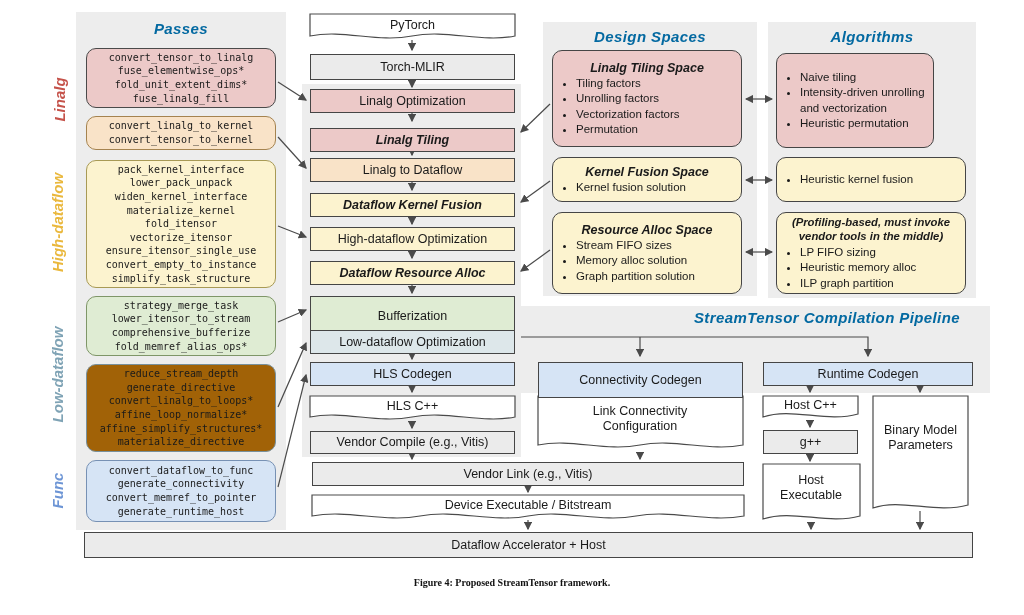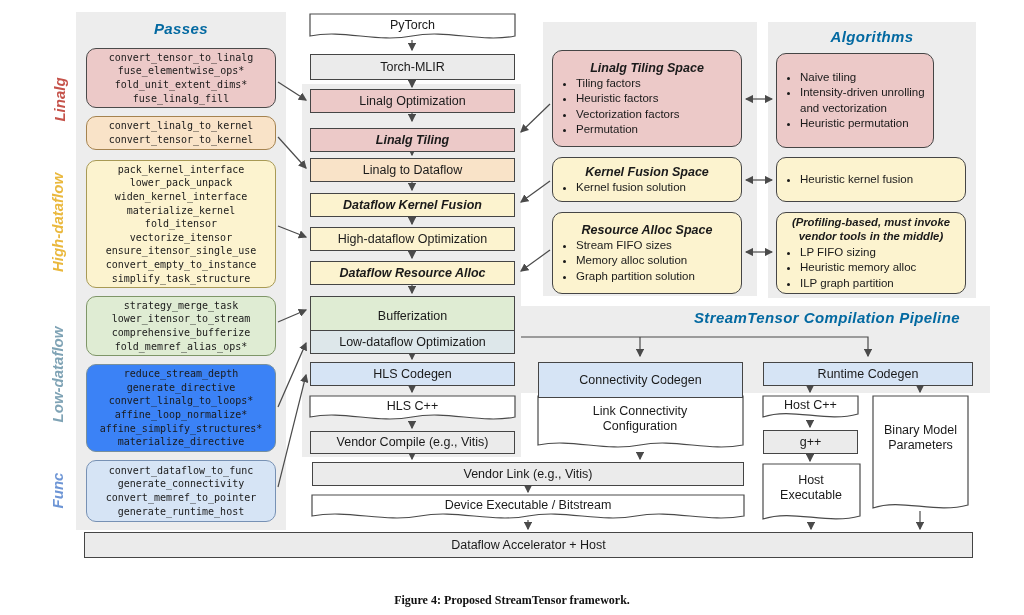--- a/index.html
+++ b/index.html
@@ -20,44 +20,45 @@
   .doc-label{position:absolute;display:flex;align-items:center;justify-content:center;
              font-size:12.5px;text-align:center;line-height:1.2;z-index:3;}
   .pass-box{position:absolute;display:flex;align-items:center;justify-content:center;
             box-sizing:border-box;border:1.3px solid #555;border-radius:10px;
             font-family:"DejaVu Sans Mono",monospace;font-size:10px;line-height:1.36;
             text-align:center;white-space:pre-line;z-index:3;}
   .pb-red{background:#ecc9c8;border-color:#4a4a4a}
   .pb-peach{background:#f9e3c8;border-color:#a5834f}
   .pb-yellow{background:#fcf3cf;border-color:#a89a55}
   .pb-green{background:#dfecd3;border-color:#7f9668}
-  .pb-bgrey{background:#3b82f6;border-color:#78909c}
+  .pb-bgrey{background:#a16207;border-color:#78909c}
   .pb-blue{background:#d6e4f5;border-color:#7791b4}
   .space{position:absolute;display:flex;flex-direction:column;justify-content:center;
          box-sizing:border-box;border:1.3px solid #454545;border-radius:10px;padding:3px 6px;z-index:3;}
   .sp-title{text-align:center;font-weight:bold;font-style:italic;font-size:12.5px;margin:1px 0 1px 0;}
   .sp-title.small{font-size:11.3px;line-height:1.22;}
   .space ul{margin:0;padding-left:17px;}
   .space li{font-size:11.5px;line-height:15.5px;}
   svg.overlay{position:absolute;left:0;top:0;z-index:2;}
   .caption{position:absolute;left:0;top:577px;width:1024px;text-align:center;
-           font-family:"Liberation Serif",serif;font-weight:bold;font-size:12px;color:#111;margin-top:16px;}
+           font-family:"Liberation Serif",serif;font-weight:bold;font-size:10px;color:#111;}
 </style>
 </head>
 <body>
 
 <div class="stage">
 
   <div class="panel" style="left:76px;top:12px;width:210px;height:518px"></div>
   <div class="panel" style="left:302px;top:84px;width:219px;height:373px"></div>
   <div class="panel" style="left:543px;top:22px;width:214px;height:274px"></div>
   <div class="panel" style="left:768px;top:22px;width:208px;height:276px"></div>
   <div class="panel" style="left:302px;top:306px;width:688px;height:87px"></div>
 
   <div class="panel-h" style="left:96px;top:20px;width:170px">Passes</div>
+  <div class="panel-h" style="left:553px;top:28px;width:194px">Design Spaces</div>
   <div class="panel-h" style="left:778px;top:28px;width:188px">Algorithms</div>
   <div class="panel-h" style="left:600px;top:309px;width:360px;text-align:right">StreamTensor Compilation Pipeline</div>
 
   <div class="side c-linalg" style="left:29px;top:91px;width:60px">Linalg</div>
   <div class="side c-high" style="left:-3px;top:214px;width:120px">High-dataflow</div>
   <div class="side c-low" style="left:2px;top:366px;width:110px">Low-dataflow</div>
   <div class="side c-func" style="left:32px;top:482px;width:50px">Func</div>
 
   <svg class="overlay" width="1024" height="615" viewBox="0 0 1024 615">
     <defs>
@@ -173,21 +174,21 @@
   <div class="node blue" style="left:763px;top:362px;width:210px;height:24px">Runtime Codegen</div>
   <div class="doc-label" style="left:763px;top:396px;width:95px;height:18px">Host C++</div>
   <div class="node grey" style="left:763px;top:430px;width:95px;height:24px">g++</div>
   <div class="doc-label" style="left:776px;top:466px;width:70px;height:44px">Host Executable</div>
   <div class="doc-label" style="left:878px;top:408px;width:85px;height:60px">Binary Model Parameters</div>
 
   <div class="space pink" style="left:552px;top:50px;width:190px;height:97px">
     <div class="sp-title">Linalg Tiling Space</div>
     <ul>
       <li>Tiling factors</li>
-      <li>Heuristic factors</li>
+      <li>Unrolling factors</li>
       <li>Vectorization factors</li>
       <li>Permutation</li>
     </ul>
   </div>
   <div class="space yellow" style="left:552px;top:157px;width:190px;height:45px">
     <div class="sp-title">Kernel Fusion Space</div>
     <ul>
       <li>Kernel fusion solution</li>
     </ul>
   </div>

